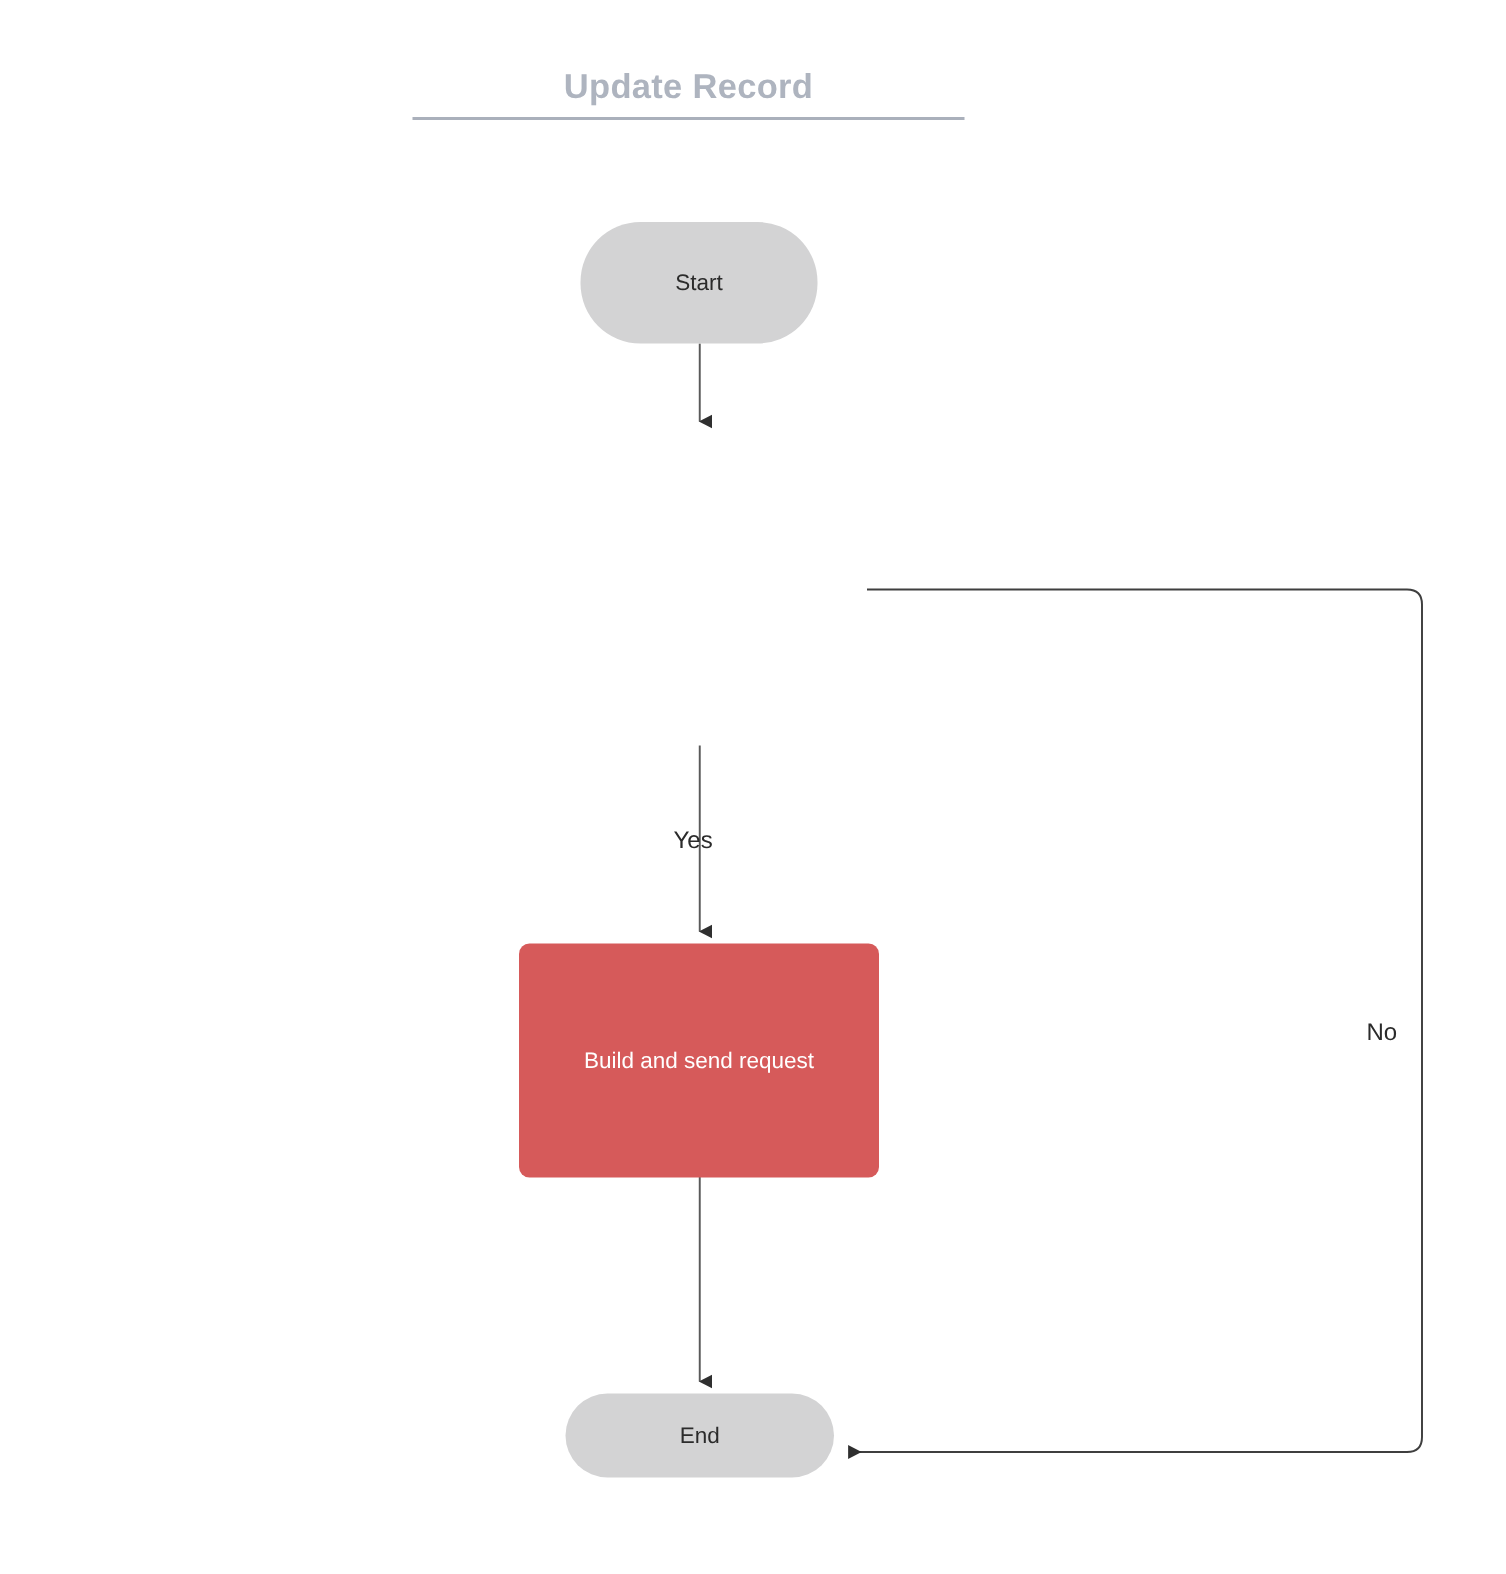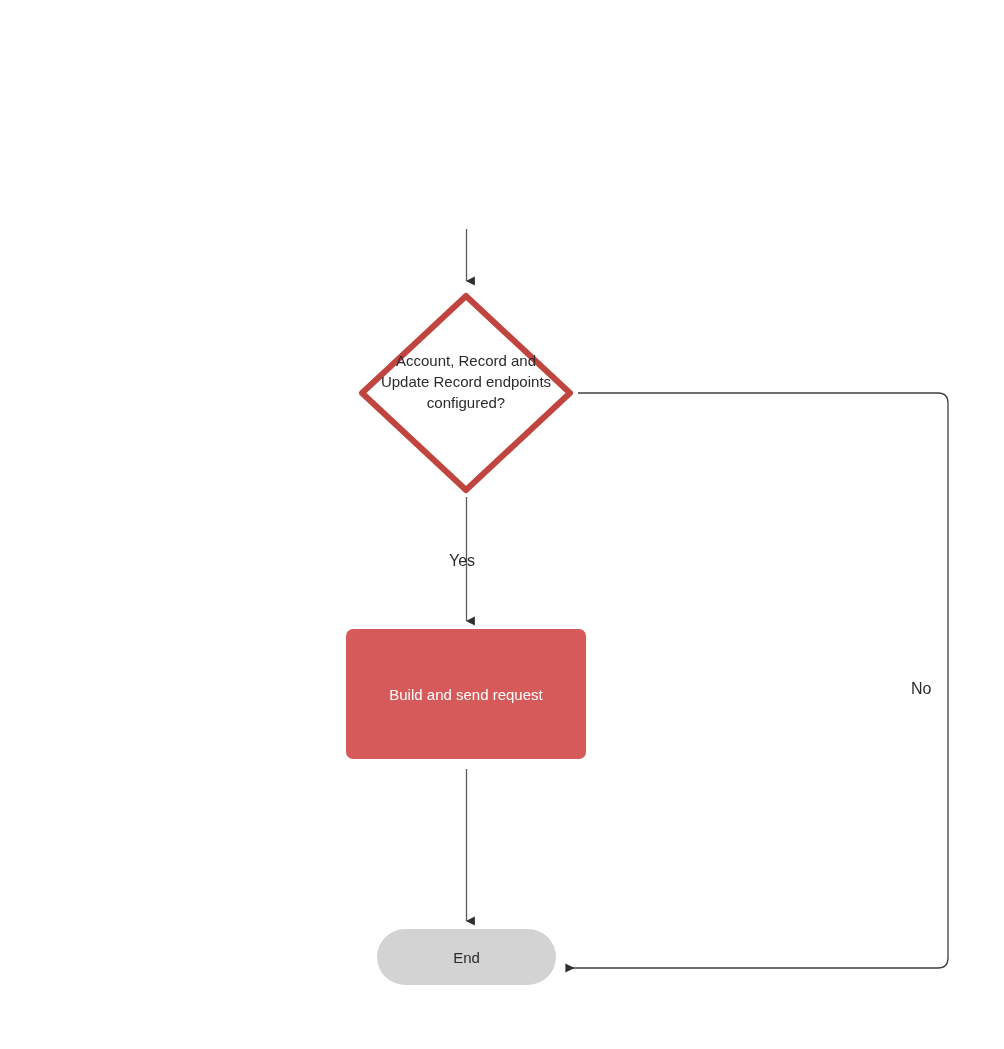--- a/index.html
+++ b/index.html
@@ -84,21 +84,21 @@
     top: 929px;
     width: 179px;
     height: 56px;
     border-radius: 39px;
   }
 
   #node-process {
     left: 346px;
     top: 629px;
     width: 240px;
-    height: 130px;
+    height: 156px;
     background: #d65a5a;
     border-radius: 7px;
   }
   #node-process .node-label {
     color: #ffffff;
     font-size: 15px;
   }
 
   
   #node-decision {
@@ -141,51 +141,48 @@
   #edge-label-no {
     left: 911px;
     top: 680px;
   }
 </style>
 </head>
 <body>
 
 <div id="page">
 
+  <div id="title-block">
+    <div id="diagram-title">Update Record</div>
+    <div id="title-rule"></div>
+  </div>
 
   <svg id="connectors" viewBox="0 0 1004 1049" xmlns="http://www.w3.org/2000/svg">
     <defs>
       <marker id="arrow-down" markerWidth="10" markerHeight="10" refX="5" refY="8.4" orient="auto" markerUnits="userSpaceOnUse">
         <path d="M 0.4 0 L 9.6 0 L 5 9 Z" fill="#2f2f2f"></path>
       </marker>
       <marker id="arrow-left" markerWidth="10" markerHeight="10" refX="8.4" refY="5" orient="auto" markerUnits="userSpaceOnUse">
         <path d="M 9 0.4 L 9 9.6 L 0 5 Z" fill="#2f2f2f"></path>
       </marker>
     </defs>
 
     <path d="M 466.5 229 L 466.5 281" stroke="#5a5a5a" stroke-width="1.3" fill="none" marker-end="url(#arrow-down)"></path>
 
     <path d="M 466.5 497 L 466.5 621" stroke="#5a5a5a" stroke-width="1.3" fill="none" marker-end="url(#arrow-down)"></path>
 
     <path d="M 466.5 769 L 466.5 921" stroke="#5a5a5a" stroke-width="1.3" fill="none" marker-end="url(#arrow-down)"></path>
 
     <path d="M 578 393 L 938 393 Q 948 393 948 403 L 948 958 Q 948 968 938 968 L 566 968" stroke="#3f3f3f" stroke-width="1.3" fill="none" marker-end="url(#arrow-left)"></path>
   </svg>
 
+  <div class="node terminator" id="node-start">
+    <span class="node-label">Start</span>
+  </div>
 
-  <div class="node" id="node-decision">
-    <svg id="decision-shape" viewBox="0 0 220 206" xmlns="http://www.w3.org/2000/svg">
-      <path d="M 110 6 L 214 103 L 110 200 L 6 103 Z" fill="#ffffff" stroke="#c0453f" stroke-width="6" stroke-linejoin="round"></path>
-    </svg>
-    <div id="decision-label">
-      <div>Account, Record and</div>
-      <div>Update Record endpoints</div>
-      <div>configured?</div>
-    </div>
-  </div>
 
   <div class="node" id="node-process">
     <span class="node-label">Build and send request</span>
   </div>
 
   <div class="node terminator" id="node-end">
     <span class="node-label">End</span>
   </div>
 
   <div class="edge-label" id="edge-label-yes">Yes</div>

